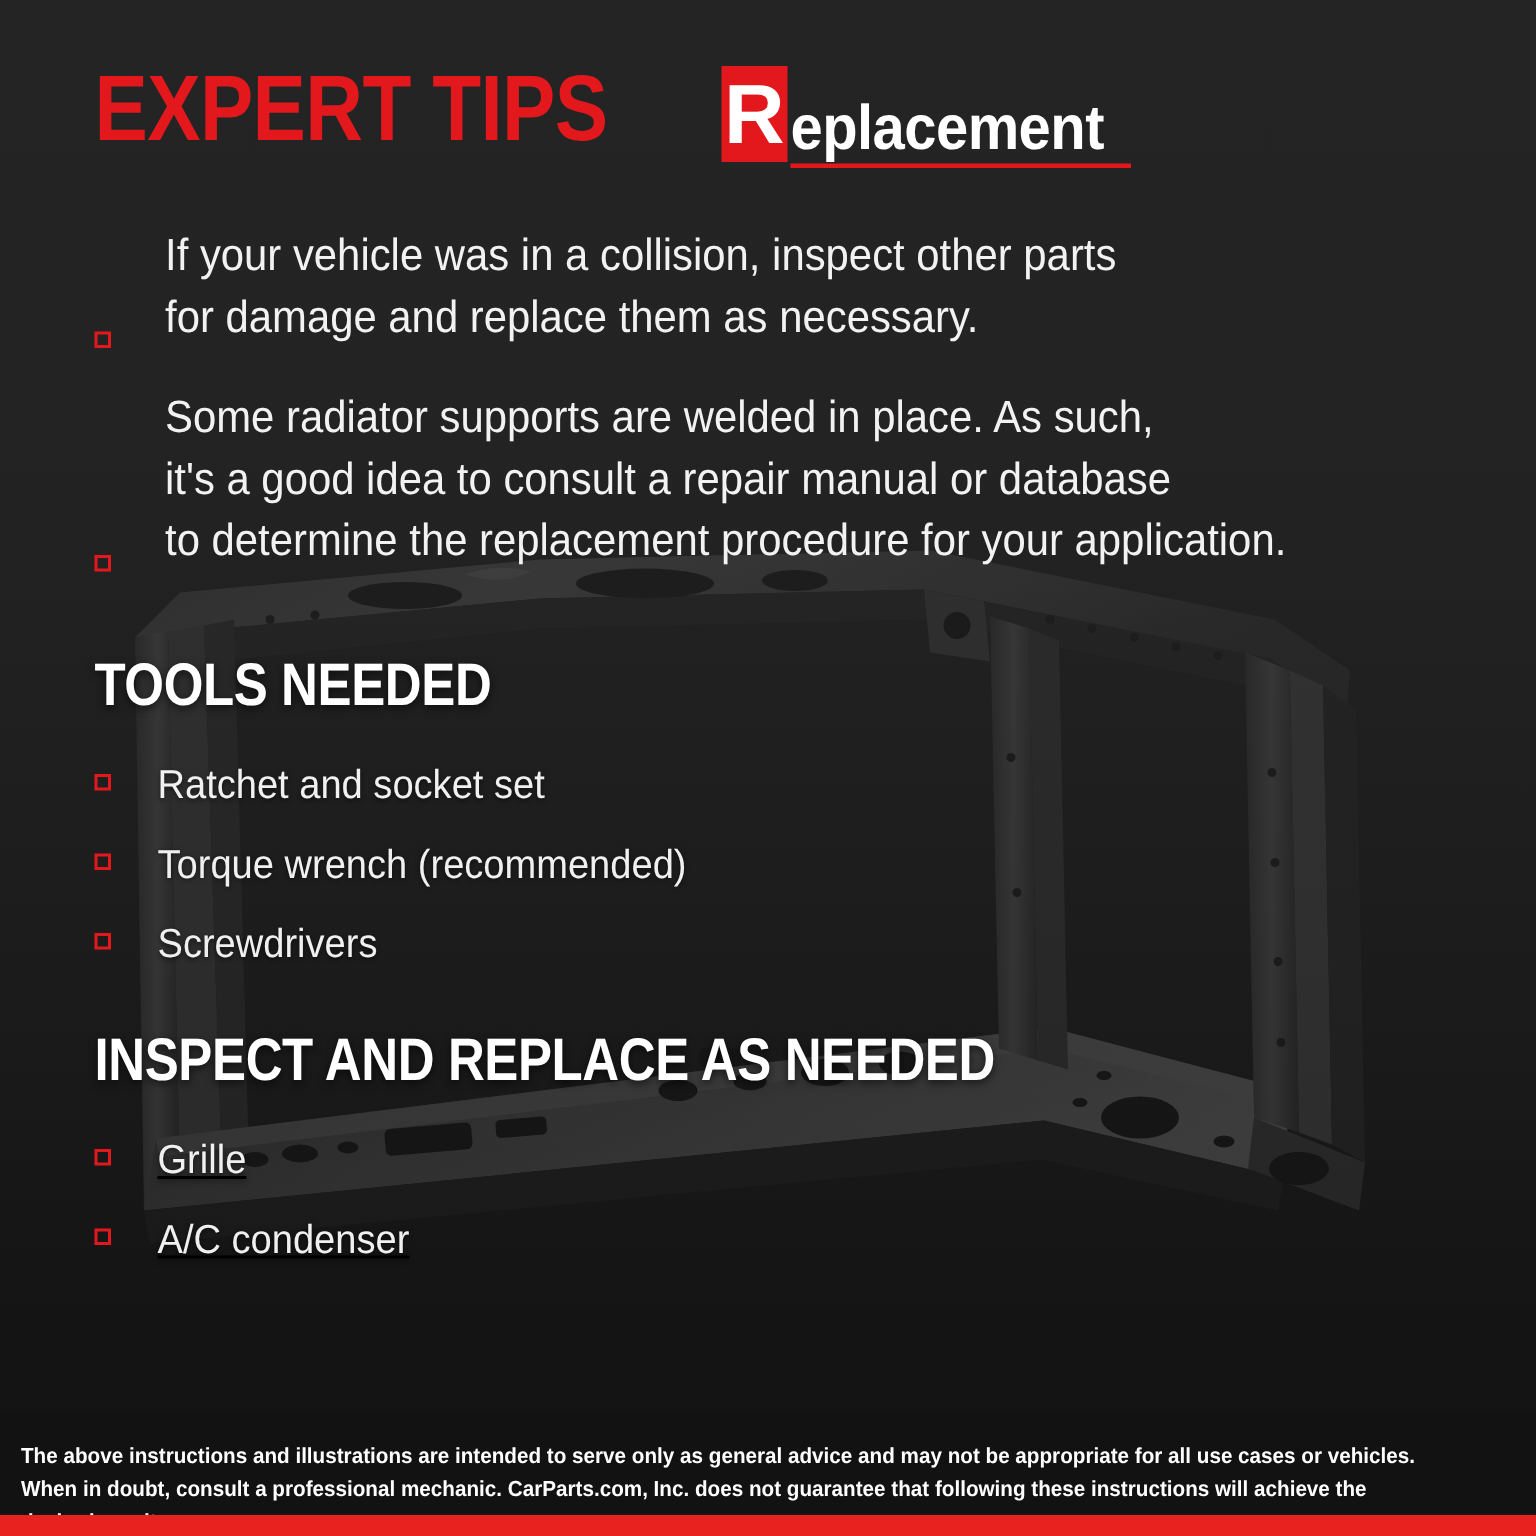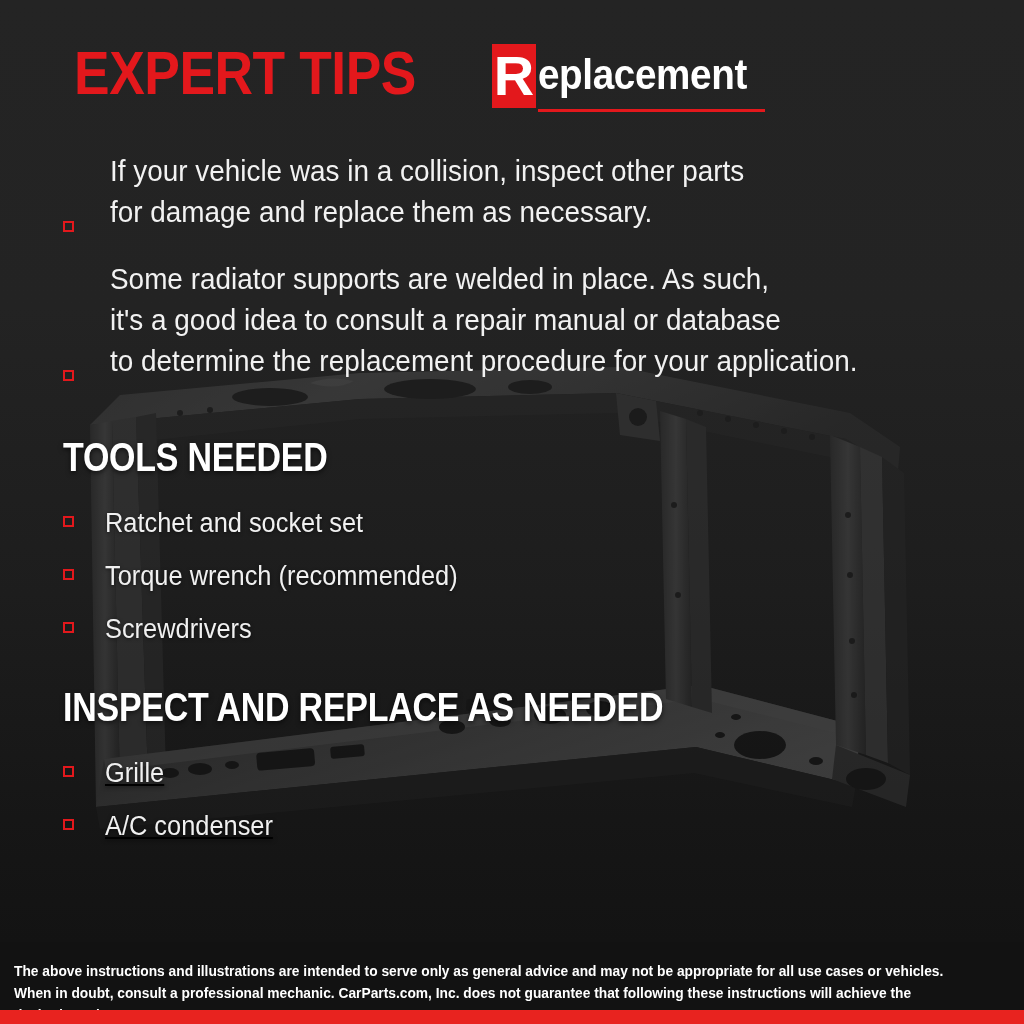--- a/index.html
+++ b/index.html
@@ -24,21 +24,21 @@
     position:absolute;
     left:60px; top:355px;
     width:910px; height:560px;
     opacity:.55;
     pointer-events:none;
   }
   .art svg { width:100%; height:100%; display:block; }
 
   
   .header {
-    position:absolute; left:11px; top:0;
+    position:absolute; left:0; top:0;
     width:820px; height:132px;
   }
   .title {
     position:absolute; left:63px; top:42px;
     color:#E3181C;
     font-size:62px;
     line-height:62px;
     font-weight:700;
     letter-spacing:-0.5px;
     transform:scaleX(.86);
@@ -58,21 +58,21 @@
     color:#ffffff;
     font-size:56px; line-height:56px;
     font-weight:700;
     transform-origin:center;
     font-family:"Liberation Sans Narrow","Liberation Sans", sans-serif;
   }
   .logo-word-wrap {
     position:relative;
     margin-left:2px;
     align-self:flex-end;
-    padding-bottom:12px;
+    padding-bottom:2px;
   }
   .logo-word {
     color:#ffffff;
     font-size:42px; line-height:42px;
     font-weight:700;
     letter-spacing:-0.4px;
     transform:scaleX(.92);
     transform-origin:left bottom;
     display:block;
     font-family:"Liberation Sans Narrow","Liberation Sans", sans-serif;

